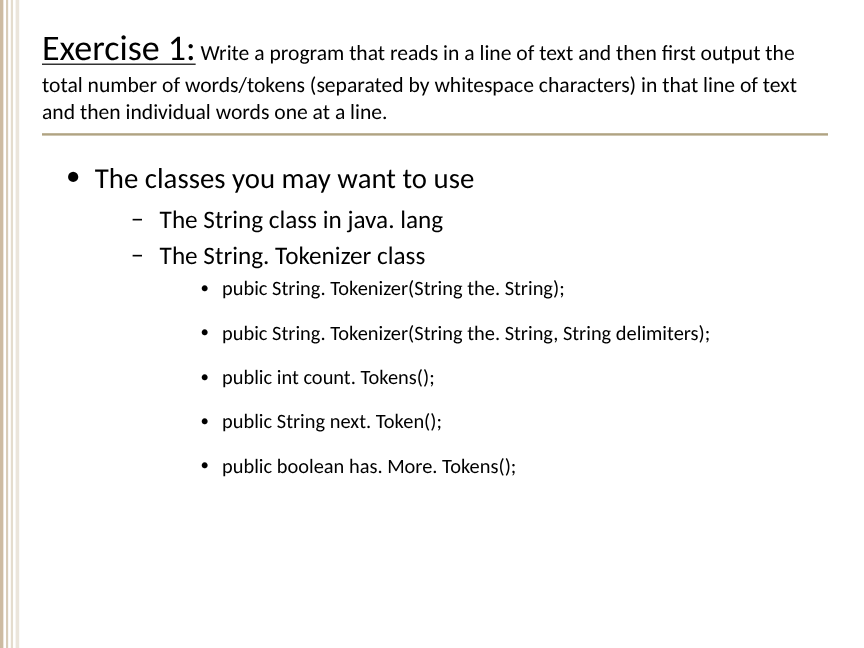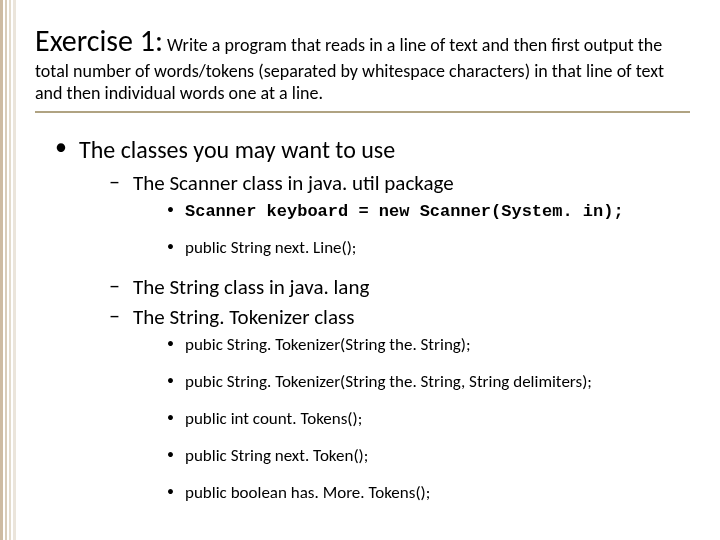--- a/index.html
+++ b/index.html
@@ -44,20 +44,21 @@
     top: 22px;
   }
 
   .title-block {
     font-size: 18px;
     line-height: 1.25;
     margin-bottom: 4px;
   }
   .title-strong {
     font-size: 30px;
+    text-decoration: underline;
     text-underline-offset: 3px;
     text-decoration-thickness: 1px;
   }
   .title-rule {
     margin-top: 6px;
     height: 2px;
     background: #b0a382;
   }
 
   ul { margin: 0; padding: 0; list-style: none; }
@@ -141,31 +142,20 @@
     <div class="title-block">
       <span class="title-strong">Exercise 1:</span><span> Write a program that reads in a line of text and then first output the total number of words/tokens (separated by whitespace characters) in that line of text and then individual words one at a line.</span>
     </div>
     <div class="title-rule"></div>
 
     <ul class="lvl1">
       <li>
         <span>The classes you may want to use</span>
 
         <ul class="lvl2">
-          <li>
-            <span>The Scanner class in java. util package</span>
-            <ul class="lvl3">
-              <li>
-                <span class="code">Scanner keyboard = new Scanner(System. in);</span>
-              </li>
-              <li>
-                <span>public String next. Line();</span>
-              </li>
-            </ul>
-          </li>
 
           <li>
             <span>The String class in java. lang</span>
           </li>
 
           <li>
             <span>The String. Tokenizer class</span>
             <ul class="lvl3">
               <li>
                 <span>pubic String. Tokenizer(String the. String);</span>

